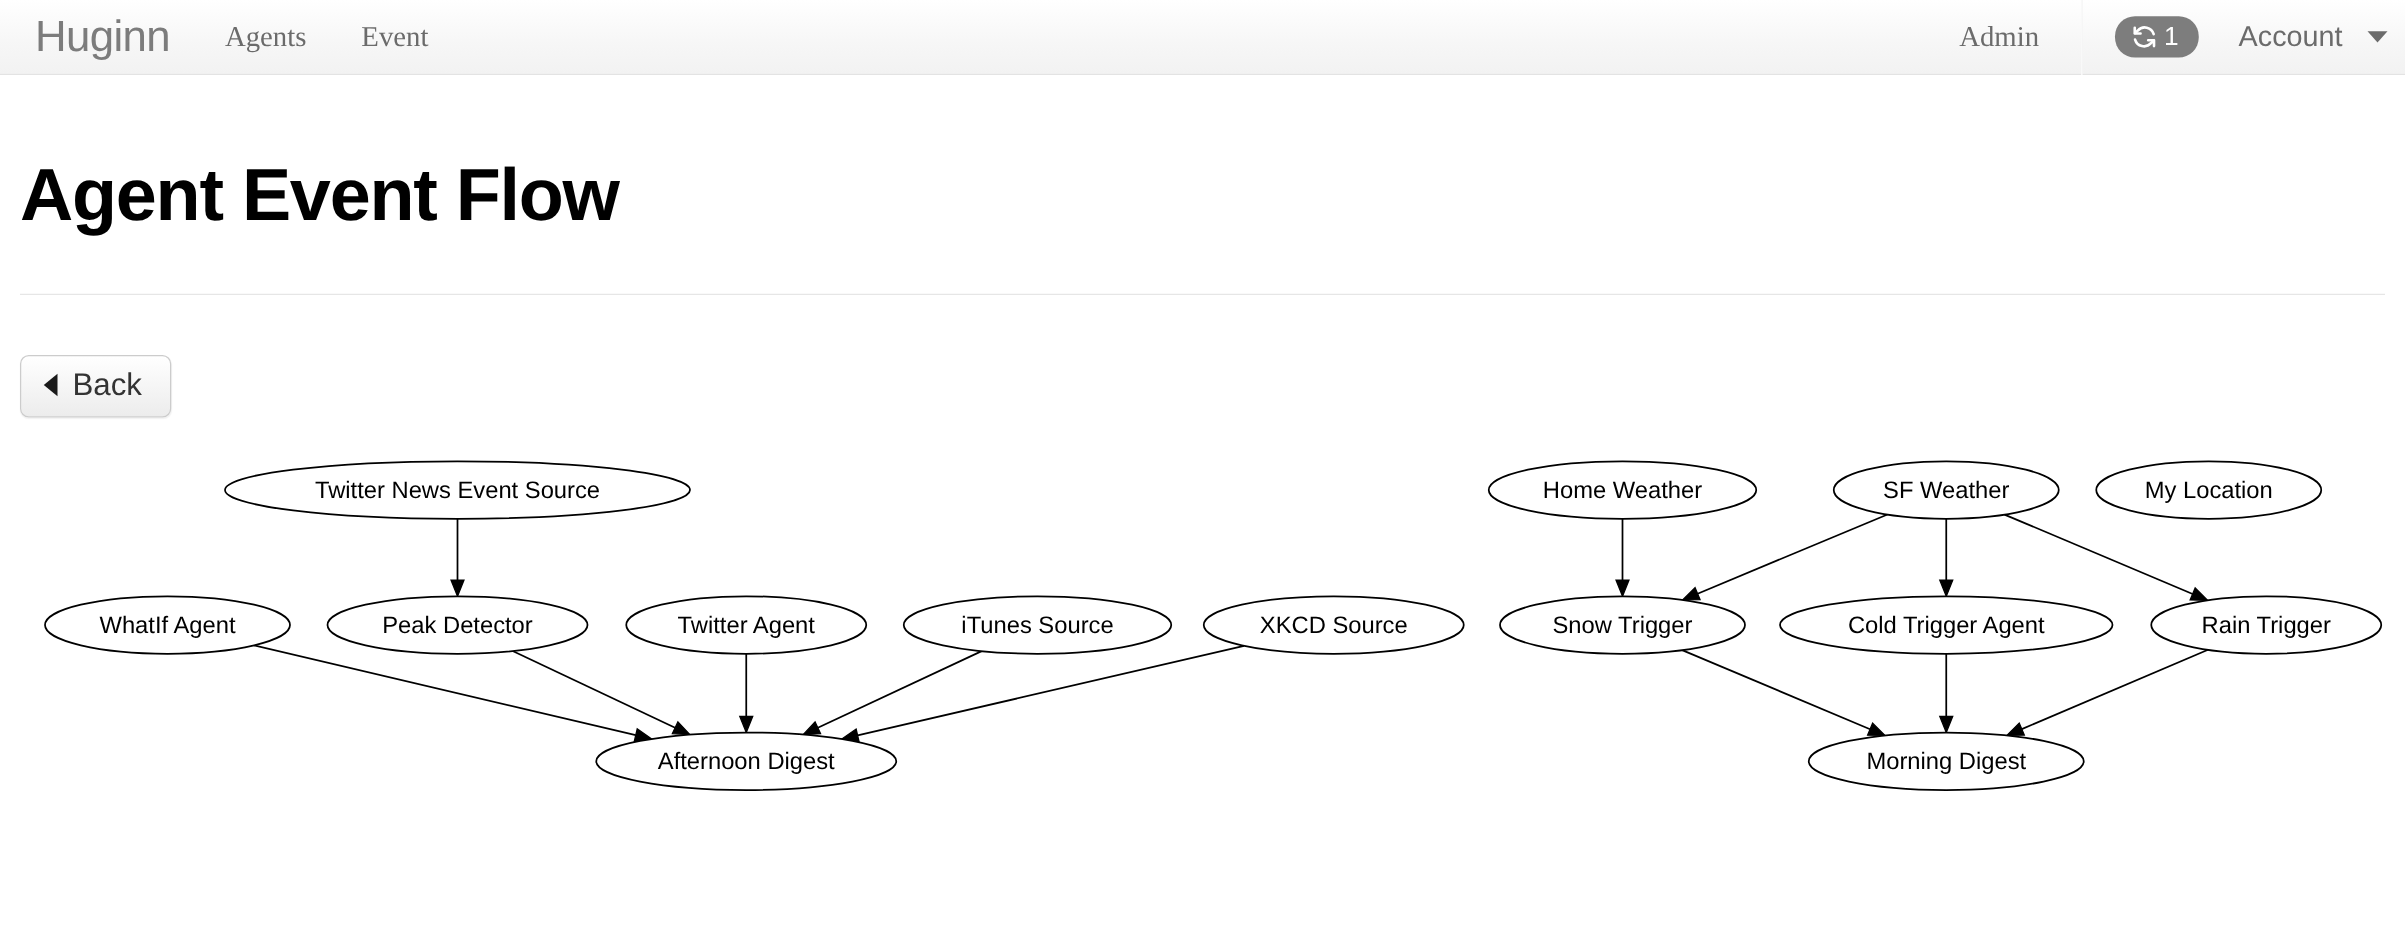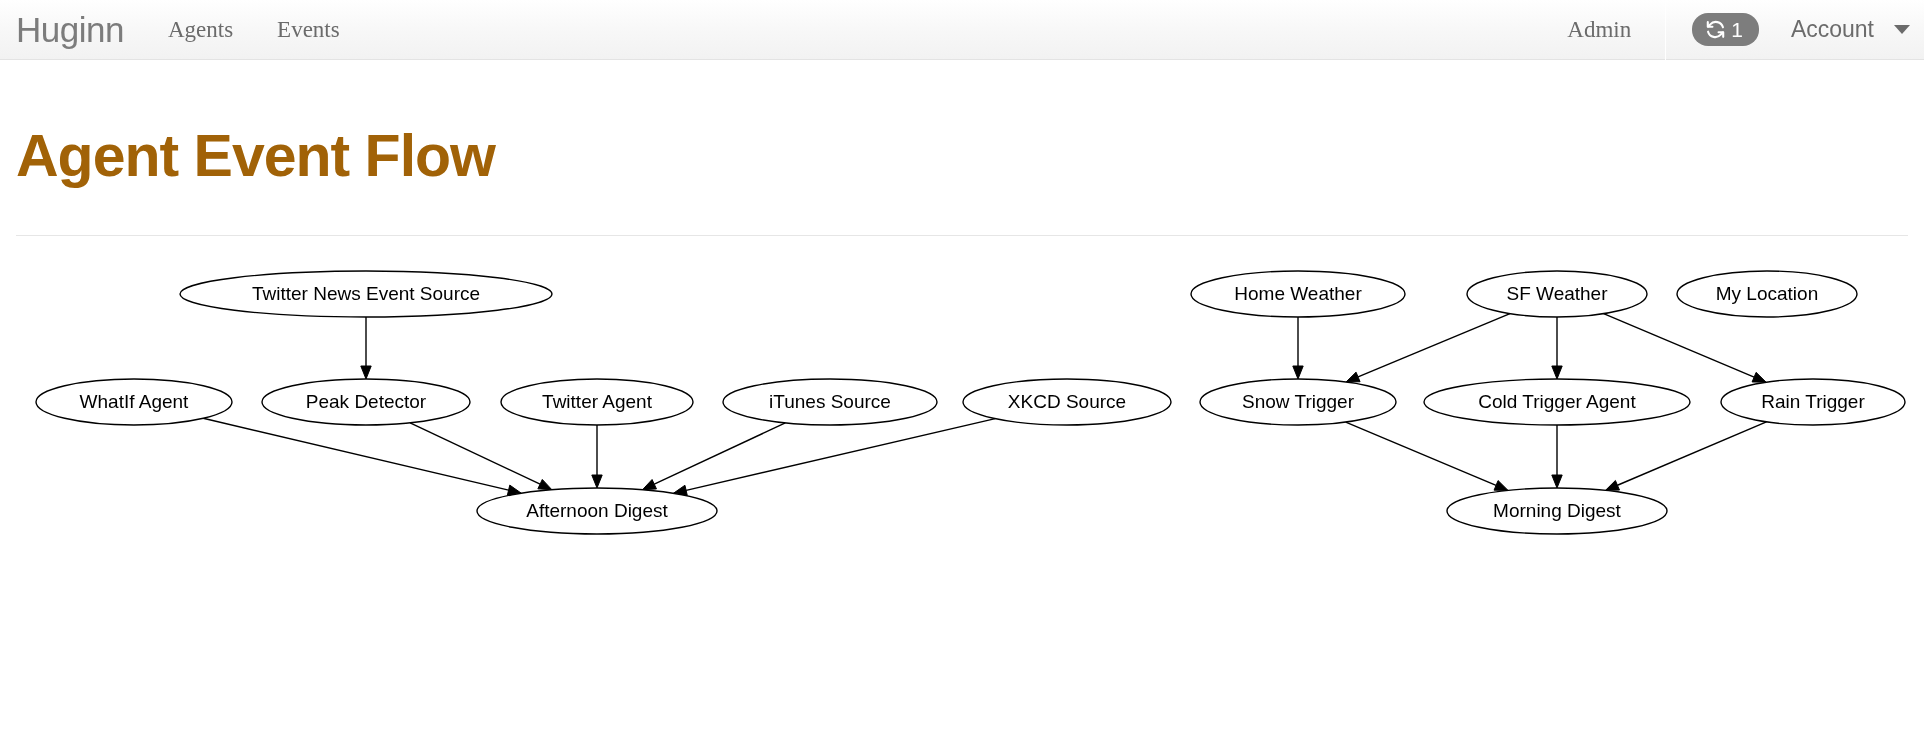--- a/index.html
+++ b/index.html
@@ -19,21 +19,21 @@
     height: 60px;
     background: linear-gradient(to bottom, #ffffff 0%, #f7f7f7 55%, #f2f2f2 100%);
     border-bottom: 1px solid #e3e3e3;
     display: flex;
     align-items: center;
   }
   .navbar-left { display: flex; align-items: center; }
   .brand {
     font-size: 35px;
     color: #7c7c7c;
-    padding: 0 22px 0 16px;
+    padding: 0 22px 0 28px;
     letter-spacing: -0.5px;
     line-height: 1;
     font-weight: normal;
     text-decoration: none;
   }
   .nav-link {
     font-size: 23px;
     color: #6b6b6b;
     padding: 0 22px;
     text-decoration: none;
@@ -84,21 +84,21 @@
     border-right: 8px solid transparent;
     border-top: 9px solid #6b6b6b;
     display: inline-block;
   }
 
   
   .page { padding: 0 16px; }
   .page-title {
     font-size: 59px;
     font-weight: bold;
-    color: #a16207;
+    color: #000000;
     margin: 66px 0 0 0;
     letter-spacing: -1px;
     line-height: 1.05;
   }
   .hr {
     border: 0;
     border-top: 1px solid #e6e6e6;
     margin: 47px 0 0 0;
   }
 
@@ -153,21 +153,21 @@
   }
   polygon.arrow { fill: #000000; stroke: #000000; stroke-width: 1; }
 </style>
 </head>
 <body>
 
 <div class="navbar">
   <div class="navbar-left">
     <a class="brand" href="#">Huginn</a>
     <a class="nav-link" href="#">Agents</a>
-    <a class="nav-link" href="#">Events</a>
+    <a class="nav-link" href="#">Event</a>
   </div>
 
   <div class="navbar-right">
     <a class="nav-link" href="#">Admin</a>
     <div class="nav-divider"></div>
     <div class="badge-pill">
       <span>
         <svg width="21" height="21" viewBox="0 0 24 24" fill="none" stroke="#ffffff" stroke-width="2.4" stroke-linecap="round" stroke-linejoin="round">
           <path d="M20.5 9.5A8.5 8.5 0 0 0 6 6.2L3.5 8.6"></path>
           <polyline points="3.2,3.6 3.2,8.9 8.5,8.9"></polyline>
@@ -181,20 +181,24 @@
       <span>Account</span>
       <span class="caret"></span>
     </a>
   </div>
 </div>
 
 <div class="page">
   <h1 class="page-title">Agent Event Flow</h1>
   <hr class="hr">
 
+  <button class="btn-back">
+    <span class="chev-left"></span>
+    <span>Back</span>
+  </button>
 
   <div class="graph-wrap">
     <svg id="graph-svg" width="1900" height="300" viewBox="0 0 1900 300">
         <g>
           <line x1="350.00" y1="61.00" x2="350.00" y2="110.00" class="edge"></line>
           <polygon points="350.00,123.00 344.80,110.00 355.20,110.00" class="arrow"></polygon>
           <line x1="187.19" y1="162.29" x2="492.58" y2="234.18" class="edge"></line>
           <polygon points="505.24,237.16 491.39,239.25 493.77,229.12" class="arrow"></polygon>
           <line x1="394.14" y1="166.83" x2="524.08" y2="228.14" class="edge"></line>
           <polygon points="535.84,233.69 521.86,232.85 526.30,223.44" class="arrow"></polygon>

